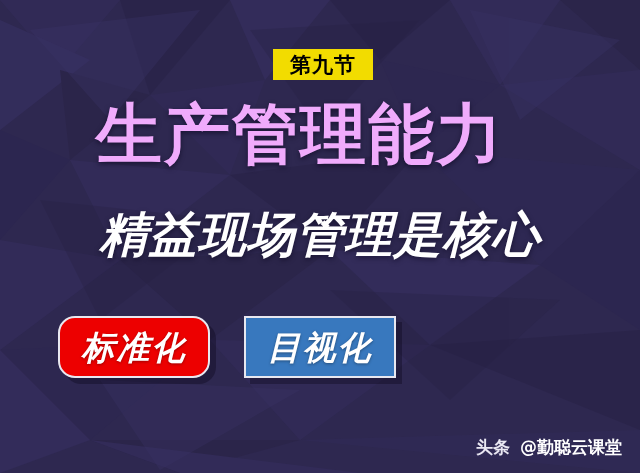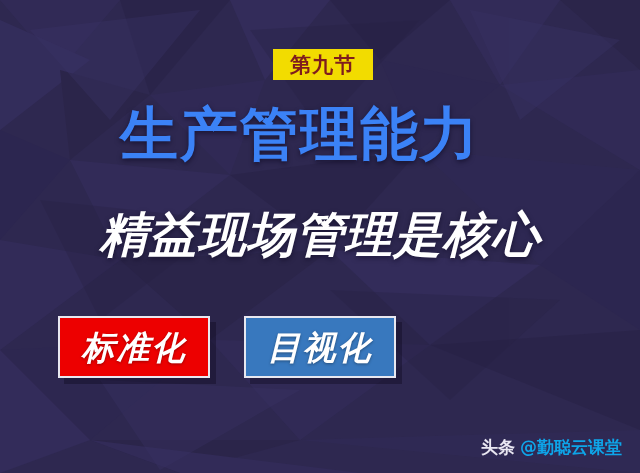--- a/index.html
+++ b/index.html
@@ -39,37 +39,37 @@
     display: flex;
     align-items: center;
     justify-content: center;
     box-sizing: border-box;
   }
   .badge-text {
     font-family: "DejaVu Serif", "Liberation Serif", serif;
     font-weight: bold;
     font-size: 21px;
     line-height: 1;
-    color: #7f1d1d;
+    color: #000000;
     letter-spacing: 1px;
     white-space: nowrap;
   }
 
   
   .main-title {
     position: absolute;
     left: 0;
     top: 86px;
     width: 600px;
     text-align: center;
     font-family: "DejaVu Serif", "Liberation Serif", serif;
     font-weight: bold;
-    font-size: 58px;
+    font-size: 66px;
     line-height: 96px;
-    color: #3b82f6;
+    color: #f0abfc;
     letter-spacing: 2px;
     white-space: nowrap;
     text-shadow: 0 2px 5px rgba(8,4,26,0.55);
   }
 
   
   .subtitle {
     position: absolute;
     left: 0;
     top: 199px;
@@ -99,21 +99,21 @@
     top: 0;
     width: 152px;
     height: 62px;
     box-sizing: border-box;
     border: 2px solid #e8e8f0;
     display: flex;
     align-items: center;
     justify-content: center;
     box-shadow: 6px 6px 0 rgba(12,8,30,0.38);
   }
-  .kbox:nth-child(1) { left: 0px; }
+  .kbox:nth-child(1) { left: 0px; border-radius: 17px; }
   .kbox:nth-child(2) { left: 186px; }
   .kbox:nth-child(3) { left: 376px; }
 
   .kbox-text {
     font-family: "DejaVu Serif", "Liberation Serif", serif;
     font-weight: bold;
     font-style: italic;
     font-size: 33px;
     line-height: 1;
     color: #ffffff;
@@ -122,34 +122,34 @@
     text-shadow: 0 1px 3px rgba(0,0,0,0.35);
   }
 
   
   .watermark {
     position: absolute;
     right: 18px;
     bottom: 14px;
     display: flex;
     align-items: baseline;
-    gap: 5px;
+    gap: 10px;
     white-space: nowrap;
   }
   .wm-brand {
     font-family: "DejaVu Sans", "Liberation Sans", sans-serif;
     font-weight: bold;
     font-size: 17px;
     color: #e9e7f2;
   }
   .wm-handle {
     font-family: "DejaVu Sans", "Liberation Sans", sans-serif;
     font-weight: bold;
     font-size: 17px;
-    color: #0ea5e9;
+    color: #ffffff;
   }
 </style>
 </head>
 <body>
 
 <div id="slide">
 
   <svg id="poly-bg" viewBox="0 0 640 473" preserveAspectRatio="none">
     <rect x="0" y="0" width="640" height="473" fill="#2e2850"></rect>
     <g opacity="0.85">

